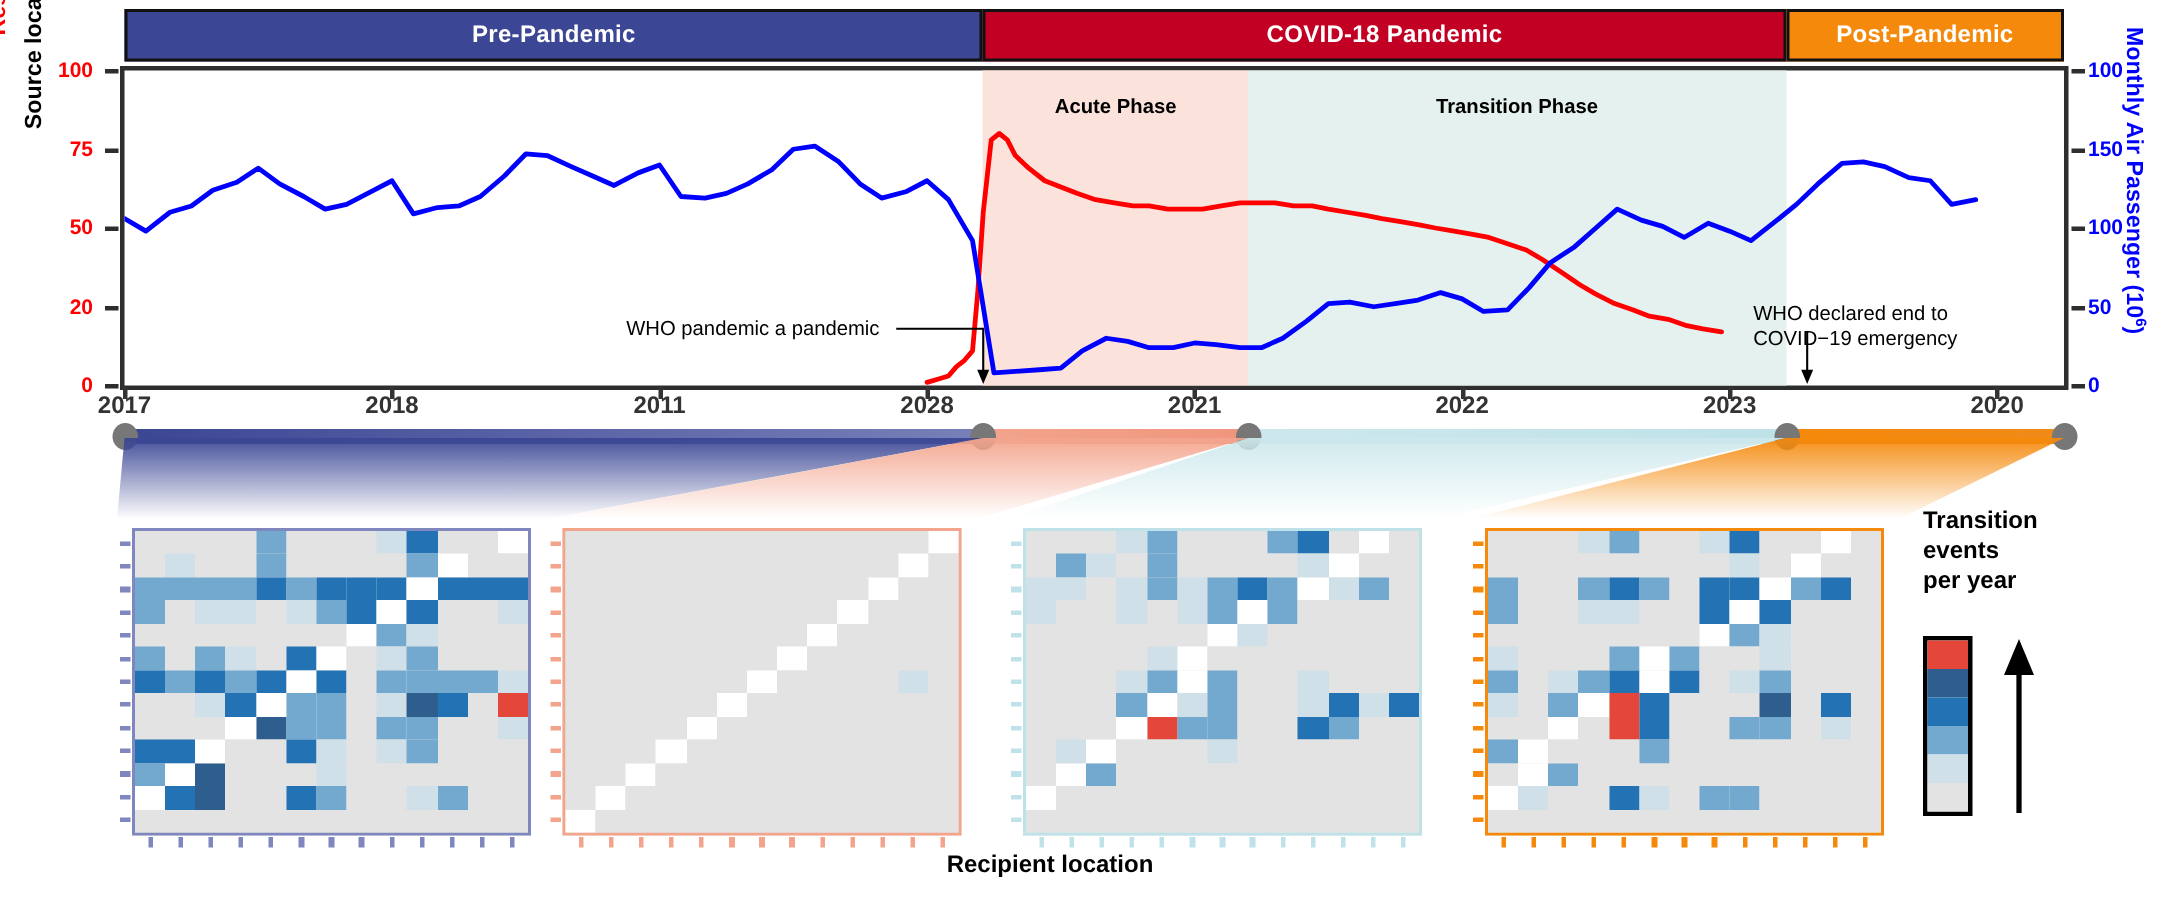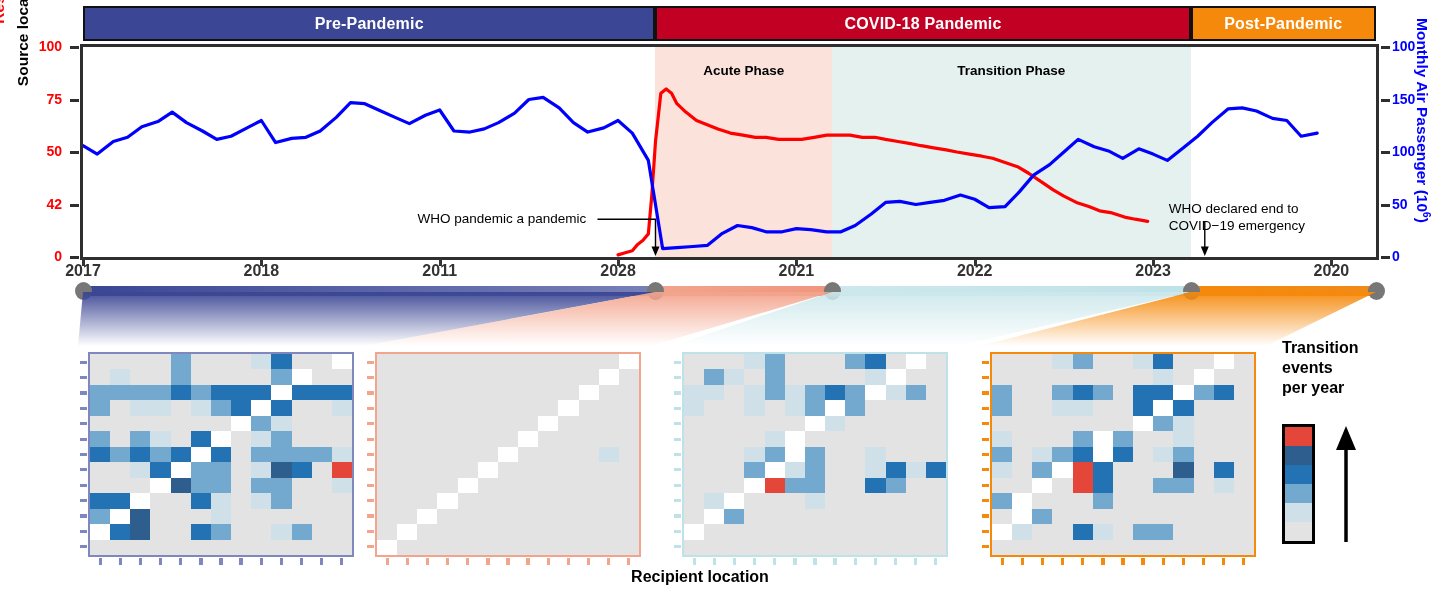--- a/index.html
+++ b/index.html
@@ -139,21 +139,21 @@
     <div id="ylabel-left">
       <span>Response Stringency Index</span>
     </div>
     <div id="yticks-left">
         <div class="ytick-l" style="left: 22px; top: 38px;">100</div>
         <div class="tickmark-l" style="left: 70px; top: 46px;"></div>
         <div class="ytick-l" style="left: 22px; top: 90.5px;">75</div>
         <div class="tickmark-l" style="left: 70px; top: 98.5px;"></div>
         <div class="ytick-l" style="left: 22px; top: 143px;">50</div>
         <div class="tickmark-l" style="left: 70px; top: 151px;"></div>
-        <div class="ytick-l" style="left: 22px; top: 195.5px;">42</div>
+        <div class="ytick-l" style="left: 22px; top: 195.5px;">20</div>
         <div class="tickmark-l" style="left: 70px; top: 203.5px;"></div>
         <div class="ytick-l" style="left: 22px; top: 248px;">0</div>
         <div class="tickmark-l" style="left: 70px; top: 256px;"></div>
       </div>
 
     <div id="ylabel-right"><span>Monthly Air Passenger (10</span><sup>6</sup><span>)</span></div>
     <div id="yticks-right">
         <div class="ytick-r" style="left: 1392px; top: 38px;">100</div>
         <div class="tickmark-r" style="left: 1381px; top: 46px;"></div>
         <div class="ytick-r" style="left: 1392px; top: 90.5px;">150</div>

